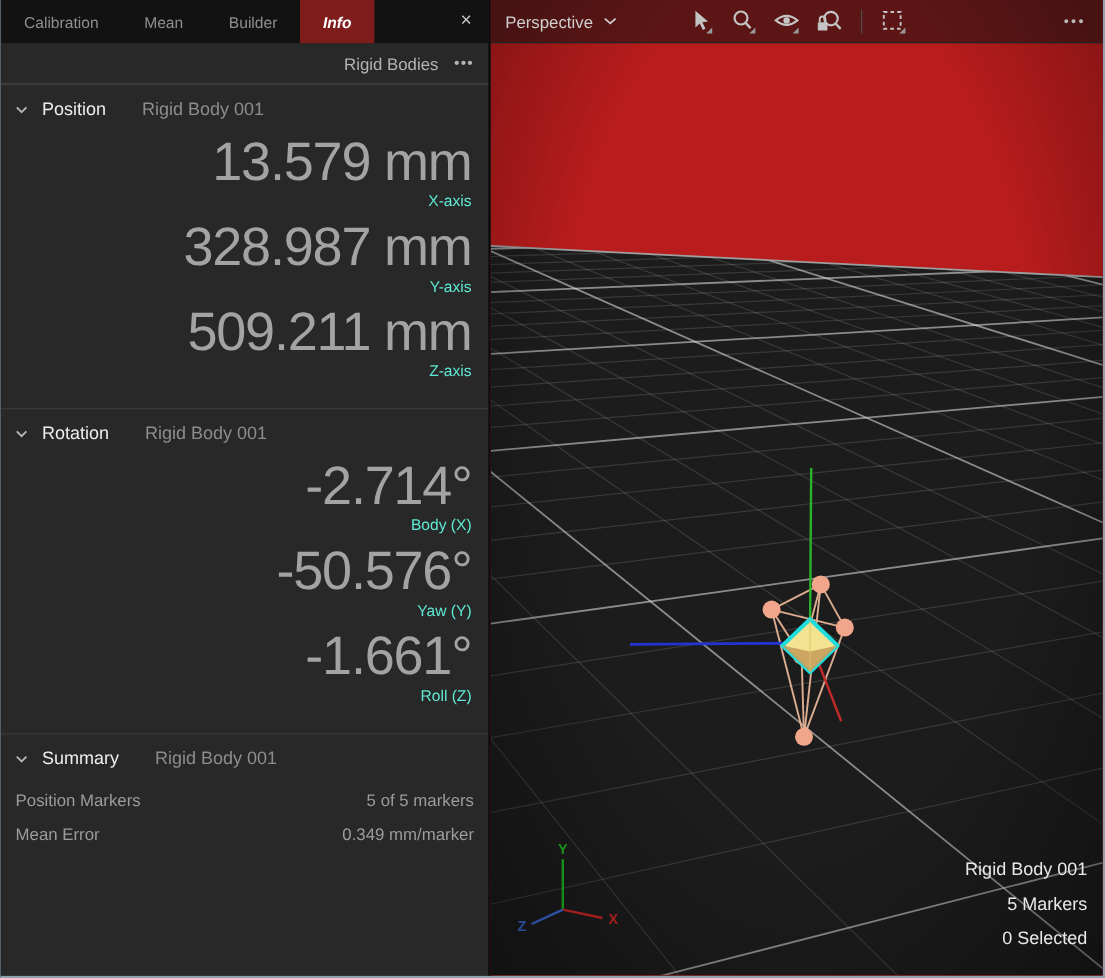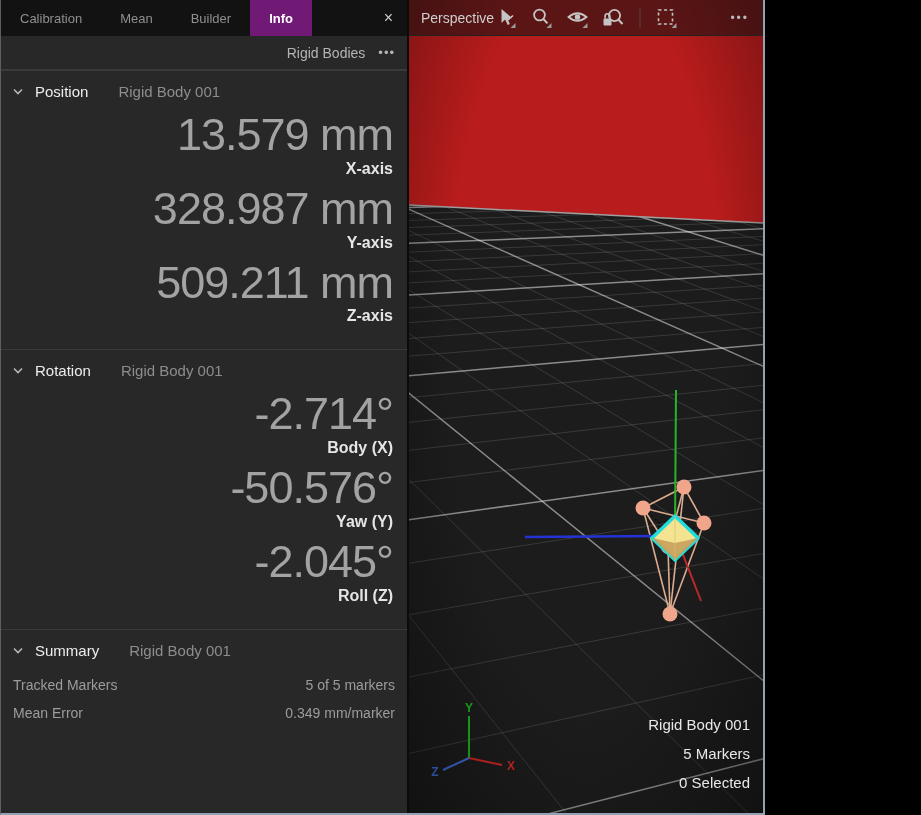--- a/index.html
+++ b/index.html
@@ -1,45 +1,45 @@
 <!DOCTYPE html>
 <html><head>
 <meta charset="utf-8">
 <style>
   * { margin:0; padding:0; box-sizing:border-box; }
   html,body { background:#000; }
   body { width:921px; height:815px; font-family:"Liberation Sans", sans-serif; overflow:hidden; }
   #app {
-    width:765px; height:815px; display:flex;
+    width:921px; height:815px; display:flex;
     border-left:1px solid #55606b; border-right:2px solid #93a2b2; border-bottom:2px solid #93a2b2;
     background:#101010;
   }
 
   
   .left-panel { width:408px; flex:none; background:#282828; display:flex; flex-direction:column; border-right:2px solid #0b0b0b; }
   .tabbar { height:36px; background:#121212; display:flex; align-items:stretch; flex:none; }
   .tab { padding:0 19px; display:flex; align-items:center; color:#8f8f8f; font-size:13px; cursor:default; }
-  .tab.active { background:#701a75; color:#ffffff; font-weight:bold; }
+  .tab.active { background:#7f1d1d; color:#ffffff; font-weight:bold;font-style:italic; }
   .tab-close { margin-left:auto; align-self:center; color:#cccccc; font-size:16px; padding:2px 14px; line-height:1; }
 
   .panel-header { height:34px; flex:none; display:flex; align-items:center; justify-content:flex-end; padding:0 12px; border-bottom:1px solid #3a3a3a; color:#b4b4b4; font-size:14px; }
   .panel-header .dots { margin-left:13px; letter-spacing:1px; color:#b4b4b4; font-size:13px; }
 
   .section { border-top:1px solid #3a3a3a; }
   .section:first-of-type { border-top:none; }
   .section-header { display:flex; align-items:center; padding:12px 12px 6px 12px; }
   .sec-chevron { width:22px; color:#b5b5b5; flex:none; }
   .sec-chevron svg { display:block; }
   .sec-title { color:#ededed; font-weight:normal; font-size:15px; margin-right:30px; }
   .sec-subject { color:#8d8d8d; font-size:15px; }
 
   .values { padding:6px 14px 16px 14px; text-align:right; }
   .value-row { margin-bottom:8px; }
   .big-value { font-size:45px; color:#a3a3a3; line-height:1.04; letter-spacing:-1px; }
-  .value-label { font-size:16px; color:#e5e5e5; margin-top:1px;font-weight:bold; }
+  .value-label { font-size:13px; color:#5eead4; margin-top:1px; }
 
   .summary-rows { padding:6px 0 10px 0; }
   .summary-row { display:flex; justify-content:space-between; padding:6px 12px; color:#9c9c9c; font-size:14px; }
 
   
   .viewport { position:relative; flex:1; background:#b91c1c; overflow:hidden; }
   #scene { position:absolute; left:0; top:0; }
   .vignette { position:absolute; inset:0; pointer-events:none;
     background:radial-gradient(ellipse at 50% 42%, rgba(0,0,0,0) 55%, rgba(0,0,0,0.38) 100%); }
 
@@ -111,39 +111,39 @@
       <div class="values">
         <div class="value-row">
           <div class="big-value">-2.714°</div>
           <div class="value-label">Body (X)</div>
         </div>
         <div class="value-row">
           <div class="big-value">-50.576°</div>
           <div class="value-label">Yaw (Y)</div>
         </div>
         <div class="value-row">
-          <div class="big-value">-2.045°</div>
+          <div class="big-value">-1.661°</div>
           <div class="value-label">Roll (Z)</div>
         </div>
       </div>
     </div>
 
     <div class="section">
       <div class="section-header">
         <span class="sec-chevron">
           <svg width="10" height="7" viewBox="0 0 10 7">
               <polyline points="1,1.5 5,5.5 9,1.5" fill="none" stroke="#b5b5b5" stroke-width="1.6"></polyline>
             </svg>
         </span>
         <span class="sec-title">Summary</span>
         <span class="sec-subject">Rigid Body 001</span>
       </div>
       <div class="summary-rows">
         <div class="summary-row">
-          <span>Tracked Markers</span>
+          <span>Position Markers</span>
           <span>5 of 5 markers</span>
         </div>
         <div class="summary-row">
           <span>Mean Error</span>
           <span>0.349 mm/marker</span>
         </div>
       </div>
     </div>
 
   </div>

